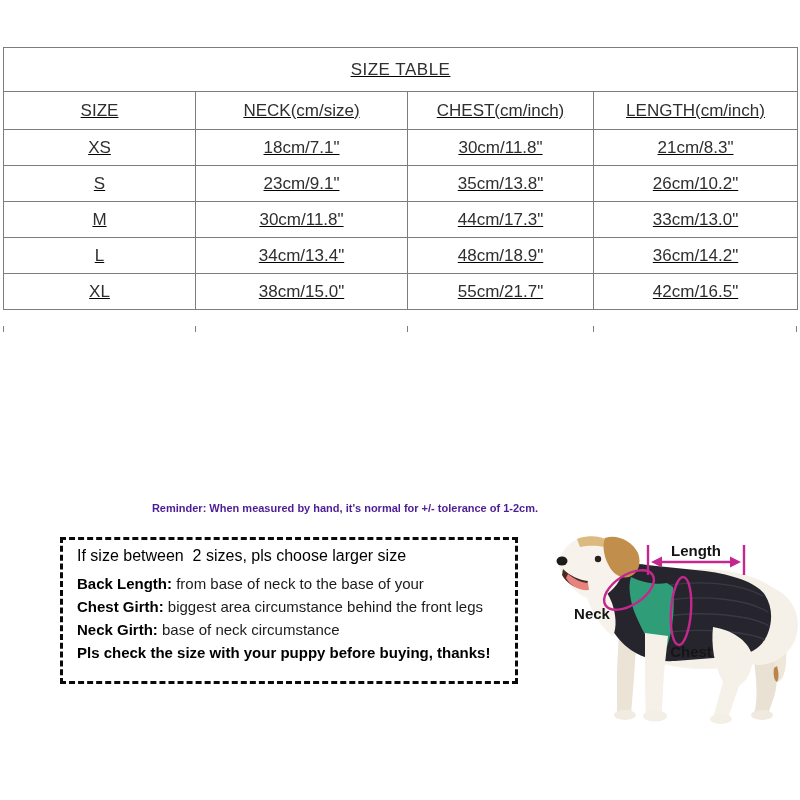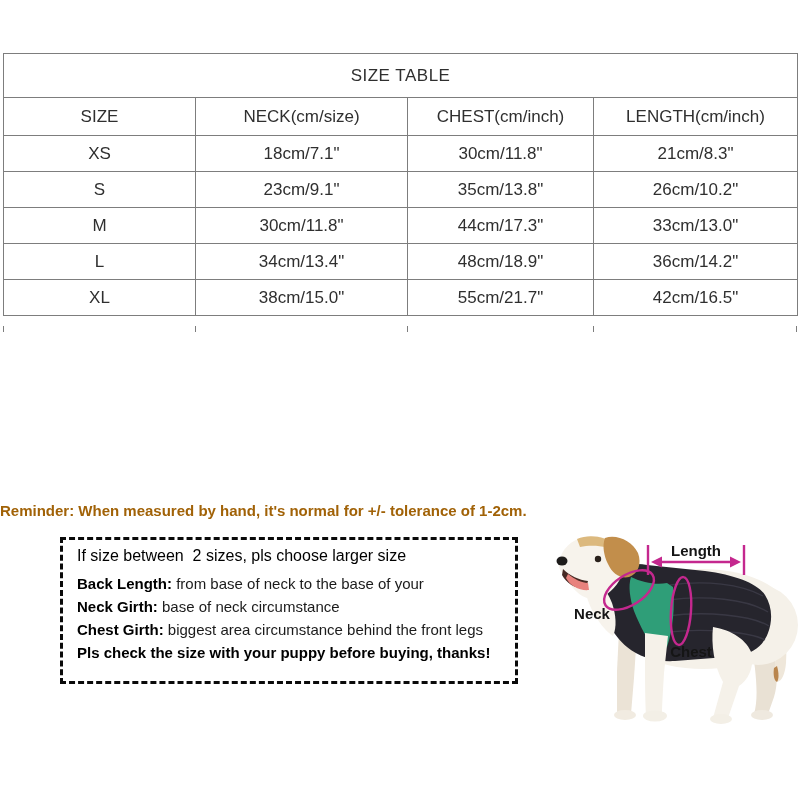--- a/index.html
+++ b/index.html
@@ -5,39 +5,39 @@
   * { margin:0; padding:0; box-sizing:border-box; }
   html,body { background:#ffffff; }
   body { font-family:"Liberation Sans", sans-serif; }
   .canvas {
     position:relative; width:800px; height:800px; background:#ffffff;
     overflow:hidden; margin:0 auto;
   }
 
   
   table.size-table {
-    position:absolute; left:3px; top:53px; width:794px;
-    border-collapse:collapse; table-layout:fixed;
+    position:absolute; left:3px; top:47px; width:794px;
+    border-collapse:collapse; table-layout:fixed;text-decoration:underline;
   }
   table.size-table td, table.size-table th {
     border:1px solid #7d7d7d; text-align:center; vertical-align:middle;
     color:#2f2f2f; font-size:17px; font-weight:normal;
   }
   td.title-cell {
     height:44px; font-size:31px; font-weight:bold; color:#1f1f1f;
     letter-spacing:0.5px; border-bottom:2px solid #5e5e5e;
   }
   tr.head-row th { height:38px; }
   tr.data-row td { height:36px; }
   .stub { position:absolute; width:1px; height:6px; background:#7d7d7d; top:326px; }
 
   
   .reminder {
-    position:absolute; left:0px; top:502px; width:690px; 
-    font-size:15px; font-weight:bold; color:#a16207; white-space:pre-wrap;
+    position:absolute; left:0px; top:502px; width:690px; text-align:center;
+    font-size:11px; font-weight:bold; color:#4c1d95; white-space:pre-wrap;
   }
 
   
   .info-box {
     position:absolute; left:60px; top:537px; width:458px; height:147px;
     border:3px dashed #0a0a0a; padding:7px 10px 0 14px;
   }
   .info-box .highlight {
     font-size:16px; font-weight:normal; color:#000000; white-space:pre-wrap;
   }
@@ -117,26 +117,26 @@
   <div class="reminder">Reminder: When measured by hand, it's normal for +/- tolerance of 1-2cm.</div>
 
   <div class="info-box">
     <div class="highlight">If size between  2 sizes, pls choose larger size</div>
     <div class="defs">
       <div class="def-line">
         <b>Back Length:</b>
         <span>from base of neck to the base of your</span>
       </div>
       <div class="def-line">
+        <b>Chest Girth:</b>
+        <span>biggest area circumstance behind the front legs</span>
+      </div>
+      <div class="def-line">
         <b>Neck Girth:</b>
         <span>base of neck circumstance</span>
-      </div>
-      <div class="def-line">
-        <b>Chest Girth:</b>
-        <span>biggest area circumstance behind the front legs</span>
       </div>
       <div class="note-line">Pls check the size with your puppy before buying, thanks!</div>
     </div>
   </div>
 
   <div class="dog-wrap">
     <svg width="265" height="205" viewBox="0 0 265 205">
 
       <path d="M196,118 L215,116 C222,138 224,158 219,174 L213,191 L199,191 C204,174 201,148 196,118 Z" fill="#e9e1d4"></path>
       <ellipse cx="207" cy="192" rx="11" ry="5" fill="#efe9df"></ellipse>

